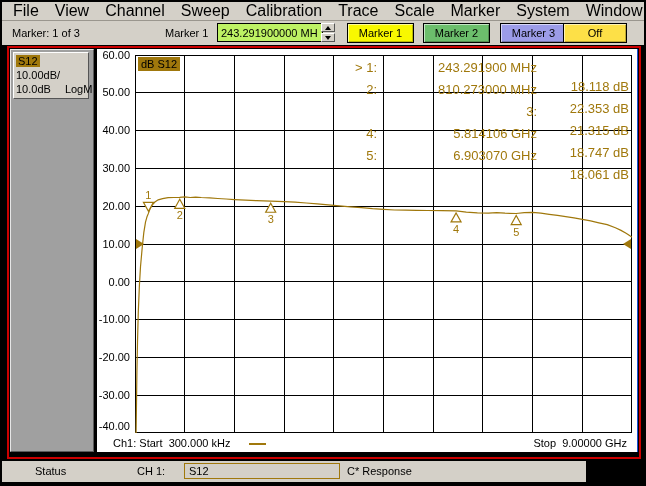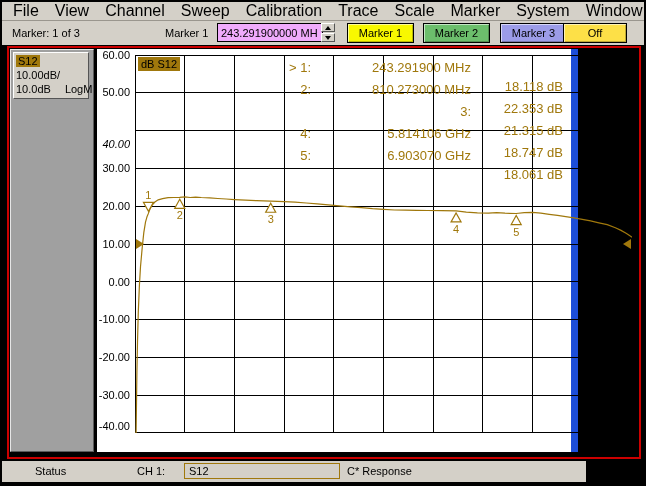--- a/index.html
+++ b/index.html
@@ -15,21 +15,21 @@
     display:flex;align-items:center;padding-left:6px;box-sizing:border-box;
   }
   .menubar .mitem{font-size:16px;color:#000;padding:2px 5px;margin-right:6px;cursor:default;}
   
   .toolbar{
     position:absolute;left:2px;top:21px;width:642px;height:24px;background:#D4D0C8;
   }
   .toolbar .lbl{position:absolute;font-size:11px;color:#000;top:6px;white-space:pre;}
   .stim-input{
     position:absolute;left:215px;top:2px;width:98px;height:15px;
-    border:1px solid #000;background:#f0abfc;font-family:"Liberation Sans",sans-serif;
+    border:1px solid #000;background:#bef264;font-family:"Liberation Sans",sans-serif;
     font-size:11px;padding:1px 3px;color:#000;
   }
   .spin{position:absolute;left:319px;top:2px;width:14px;height:19px;}
   .spin .sb{
     position:absolute;left:0;width:14px;height:9px;background:#D4D0C8;
     border:1px solid;border-color:#fff #555 #555 #fff;box-sizing:border-box;
   }
   .spin .up{top:0;} .spin .dn{top:10px;}
   .spin .tri-up{position:absolute;left:3px;top:2px;width:0;height:0;
     border-left:3px solid transparent;border-right:3px solid transparent;border-bottom:4px solid #000;}
@@ -54,22 +54,22 @@
     border:1px solid;border-color:#e6e6e6 #5a5a5a #5a5a5a #e6e6e6;box-sizing:border-box;
   }
   .tracebox{
     position:absolute;left:2px;top:2px;width:76px;height:47px;background:#D4D0C8;
     border:1px solid;border-color:#fff #555 #555 #fff;padding:1px 2px;box-sizing:border-box;
     font-size:11px;line-height:14px;color:#000;
   }
   .hl{background:#A0780C;color:#000;padding:0 2px;}
   .fmt{margin-left:14px;}
   .plotwin{
-    position:absolute;left:88px;top:1px;width:481px;height:403px;background:#fff;
-    border-right:7px solid #1d4ed8;box-sizing:border-box;padding-left:36px;
+    position:absolute;left:88px;top:1px;width:541px;height:403px;background:#fff;
+    border-right:1px solid #1d4ed8;box-sizing:border-box;padding-left:36px;
   }
   .ylab{position:absolute;left:0;width:33px;text-align:right;font-size:11px;color:#000;height:13px;line-height:13px;}
   .chart{position:absolute;left:38px;top:6px;width:497px;height:378px;}
   .grid{stroke:#000;stroke-width:1;shape-rendering:crispEdges;}
   .gridborder{fill:none;stroke:#000;stroke-width:1;shape-rendering:crispEdges;}
   .trace{fill:none;stroke:#A0780C;stroke-width:1.2;}
   .ref{fill:#A0780C;stroke:none;}
   .mk{fill:#fff;stroke:#A0780C;stroke-width:1.2;}
   .mktext{fill:#A0780C;font-family:"Liberation Sans",sans-serif;font-size:11px;text-anchor:middle;}
   .tracelabel{
@@ -140,21 +140,21 @@
       <div>
         <span>10.0dB</span><span class="fmt">LogM</span>
       </div>
     </div>
   </div>
 
   <div class="plotwin">
 
     <div class="ylab" style="top:0px;">60.00</div>
     <div class="ylab" style="top:37px;">50.00</div>
-    <div class="ylab" style="top:89px;font-style:italic;">40.00</div>
+    <div class="ylab" style="top:75px;">40.00</div>
     <div class="ylab" style="top:113px;">30.00</div>
     <div class="ylab" style="top:151px;">20.00</div>
     <div class="ylab" style="top:189px;">10.00</div>
     <div class="ylab" style="top:227px;">0.00</div>
     <div class="ylab" style="top:264px;">-10.00</div>
     <div class="ylab" style="top:302px;">-20.00</div>
     <div class="ylab" style="top:340px;">-30.00</div>
     <div class="ylab" style="top:371px;">-40.00</div>
 
     <svg class="chart" xmlns="http://www.w3.org/2000/svg" viewBox="0 0 497 378">
@@ -214,20 +214,25 @@
         <span class="freq">5.814106 GHz</span>
         <span class="val">18.747 dB</span>
       </div>
       <div class="row">
         <span class="idx">5:</span>
         <span class="freq">6.903070 GHz</span>
         <span class="val">18.061 dB</span>
       </div>
     </div>
 
+    <div class="botlabels">
+      <span class="startlab">Ch1: Start  300.000 kHz</span>
+      <span class="tracedash"></span>
+      <span class="stoplab">Stop  9.00000 GHz</span>
+    </div>
   </div>
 </div>
 
 <div class="statusbar">
   <span class="s" style="left:33px;">Status</span>
   <span class="s" style="left:135px;">CH 1:</span>
   <div class="measbox">S12</div>
   <span class="s" style="left:345px;">C* Response</span>
   <span class="s" style="left:596px;padding-left:11px;">LCL</span>
 </div>

